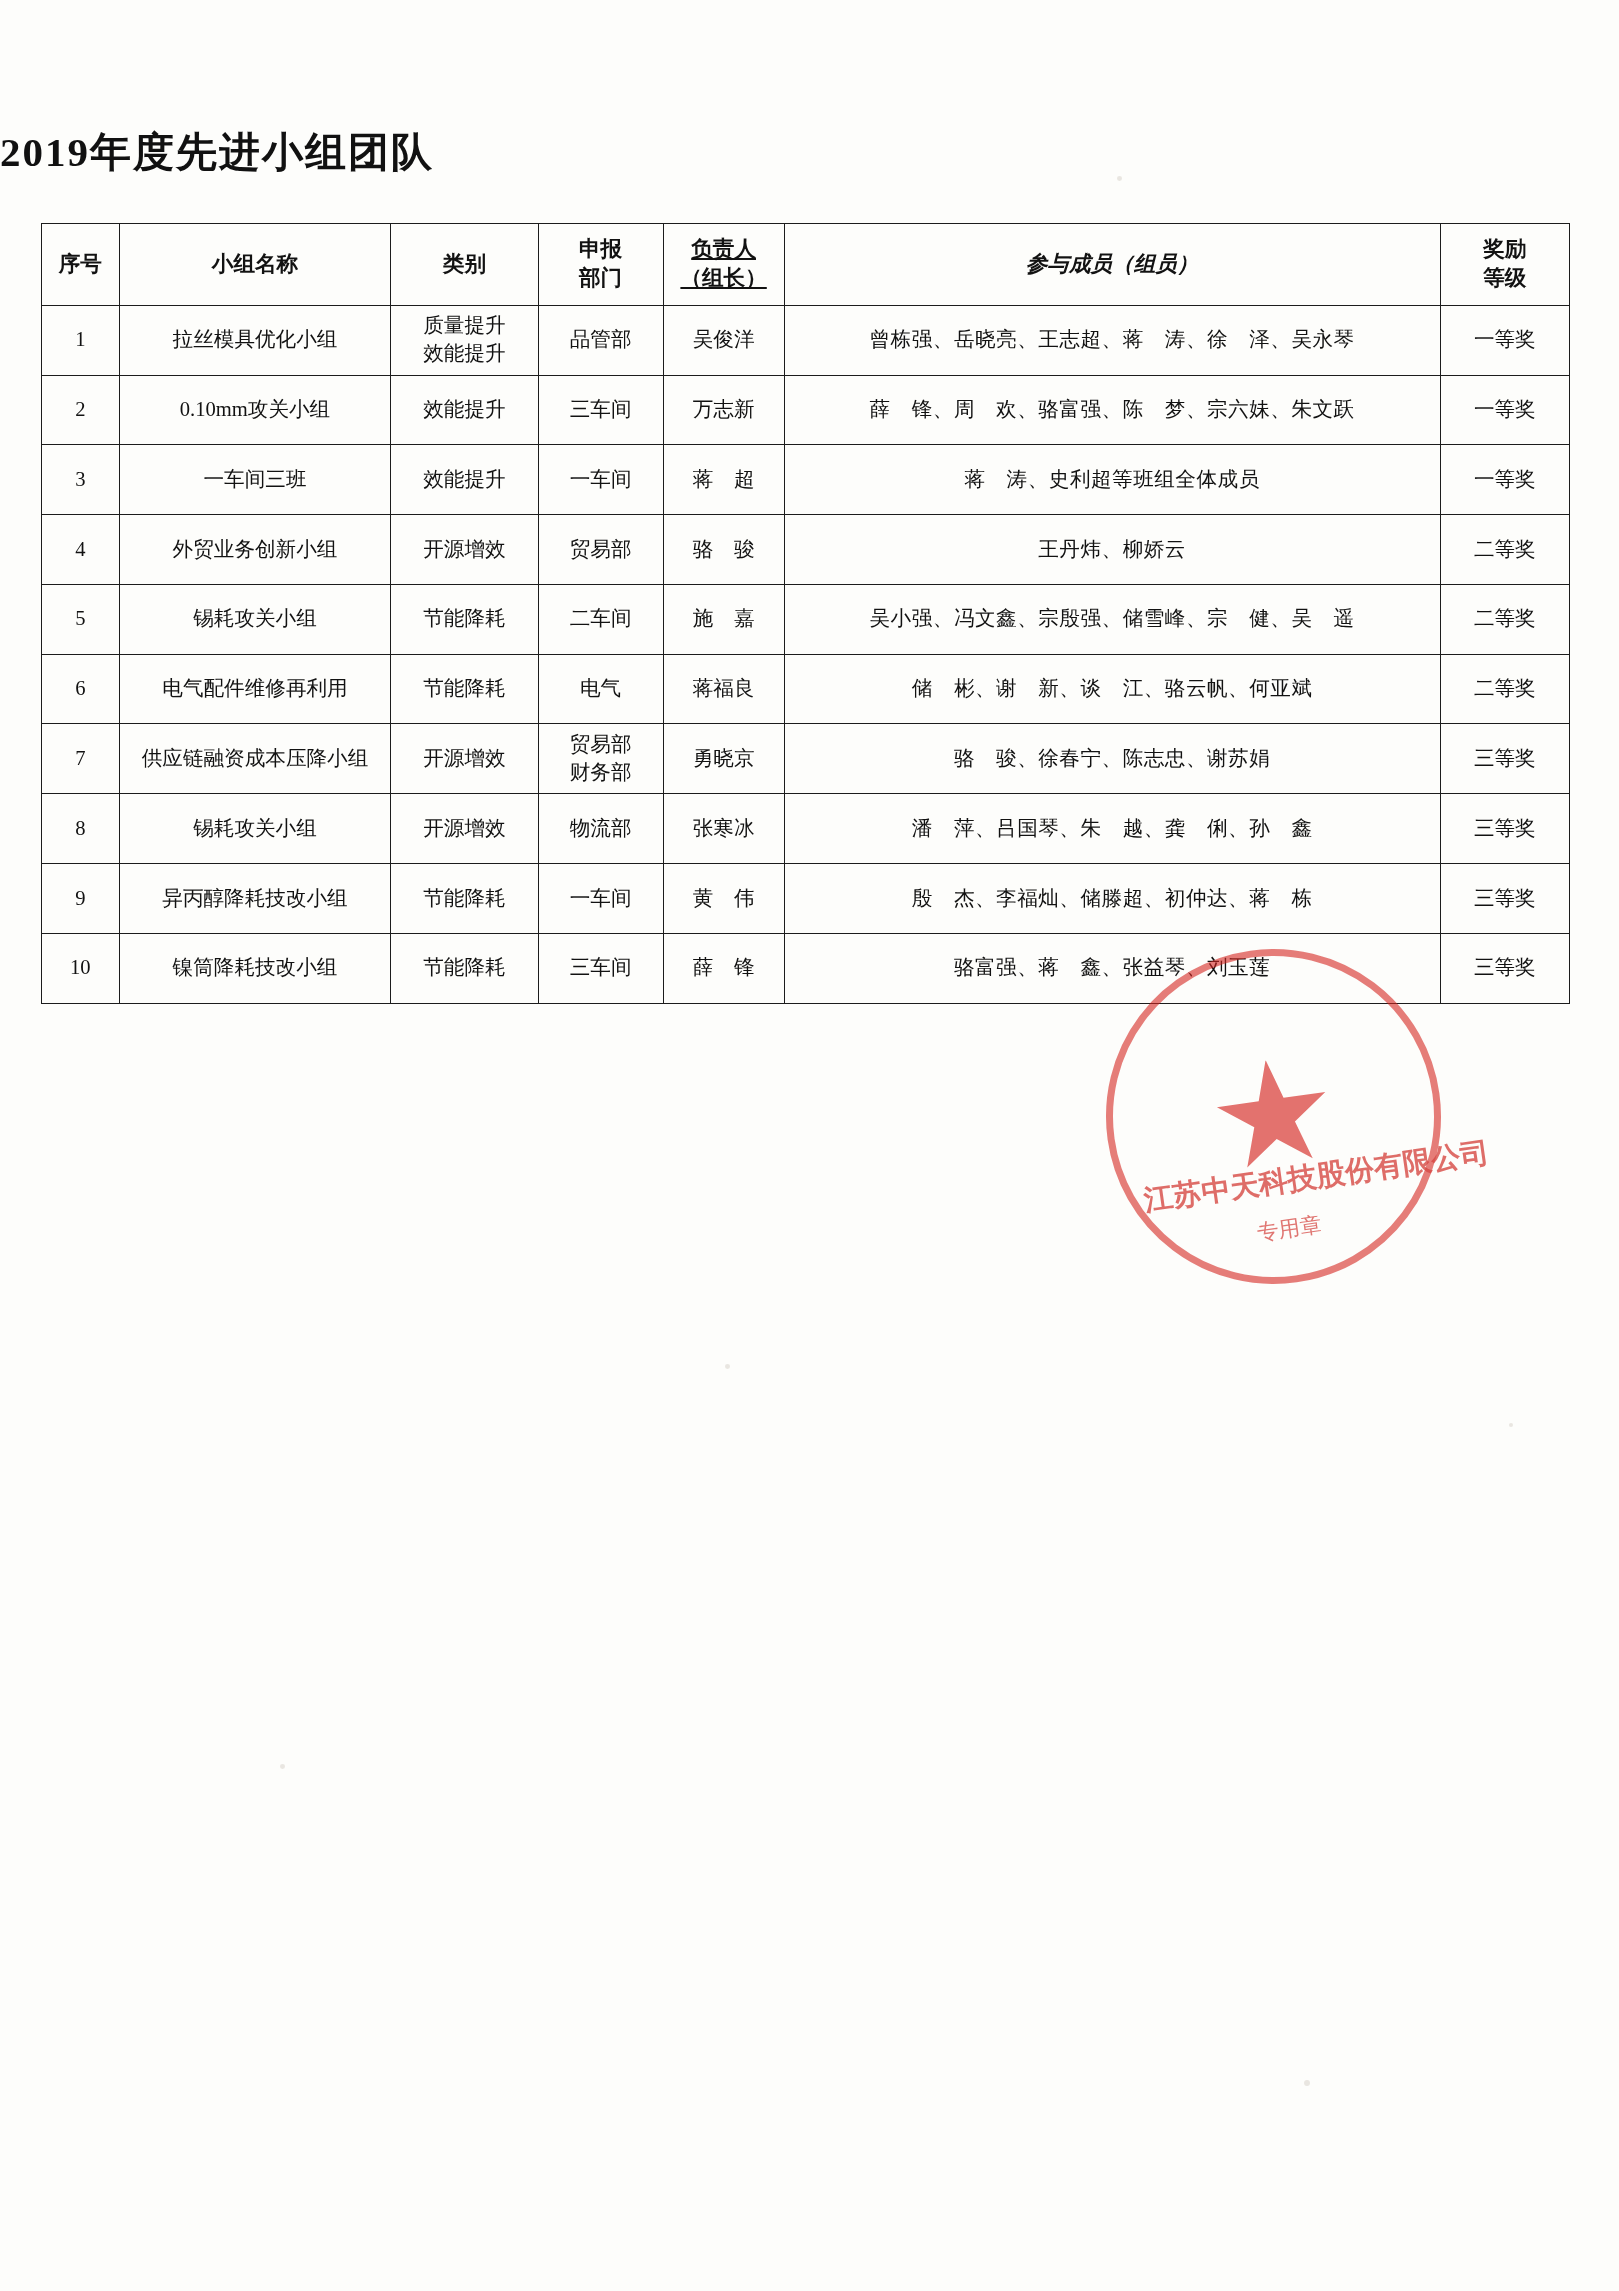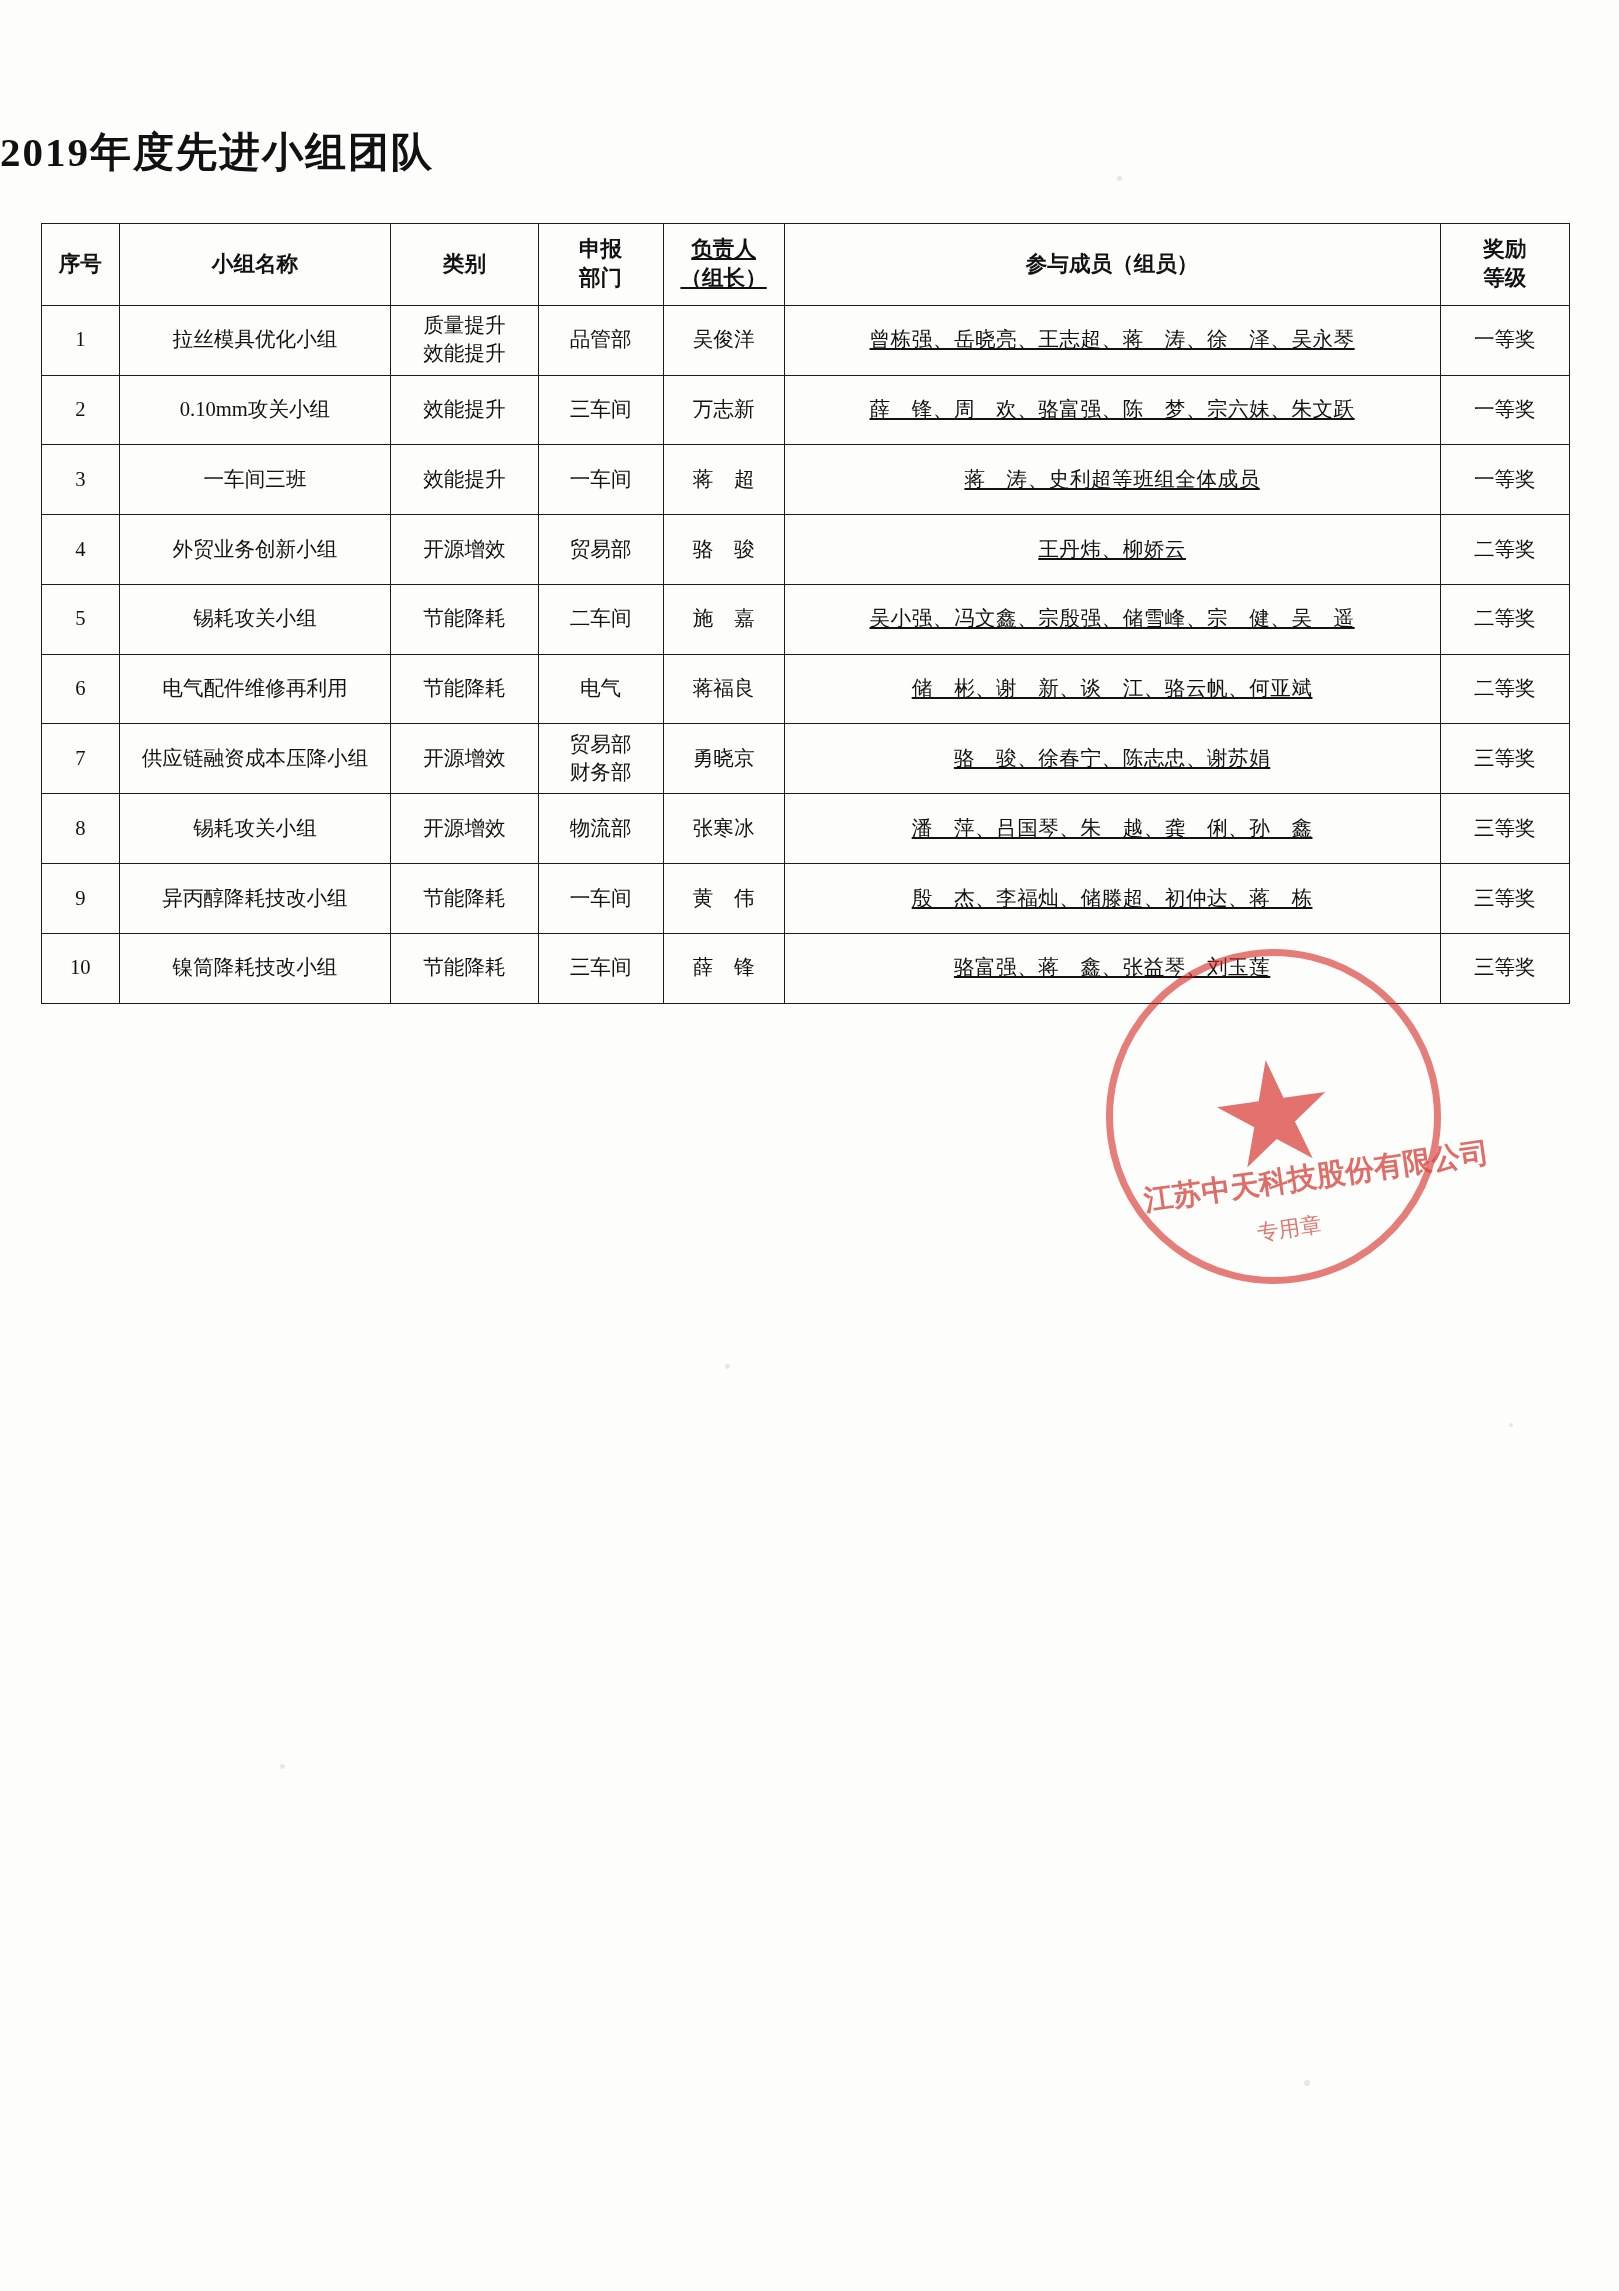--- a/index.html
+++ b/index.html
@@ -59,28 +59,27 @@
     height: 73px;
   }
   table.award-table tbody td {
     height: 61px;
   }
   .col-idx { width: 61px; }
   .col-name { width: 245px; }
   .col-type { width: 127px; }
   .col-dept { width: 106px; }
   .col-leader { width: 102px; text-decoration: underline; }
-  .col-members { width: 610px; }
+  .col-members { width: 610px; font-style: italic; }
   .col-level { width: 110px; }
 
   td.members-cell {
     text-align: left;
     padding-left: 13.7px;
     letter-spacing: 0.5px;
-    text-decoration: underline;
   }
   .two-line { line-height: 1.3; }
   .two-line span { display: block; }
 
   
   .seal {
     position: absolute;
     left: 1106px;
     top: 949px;
     width: 335px;

